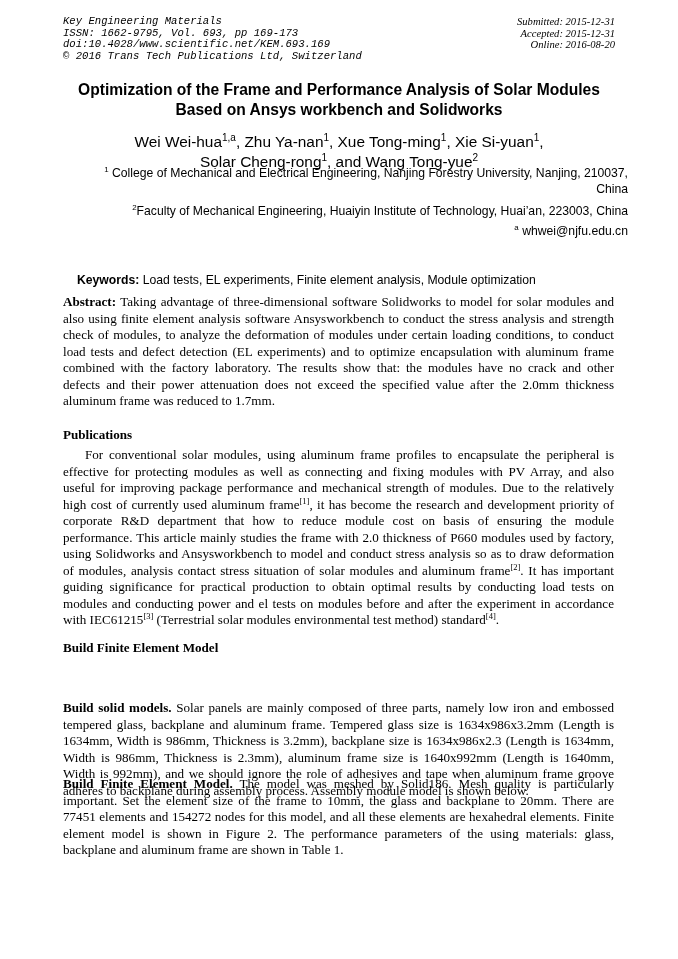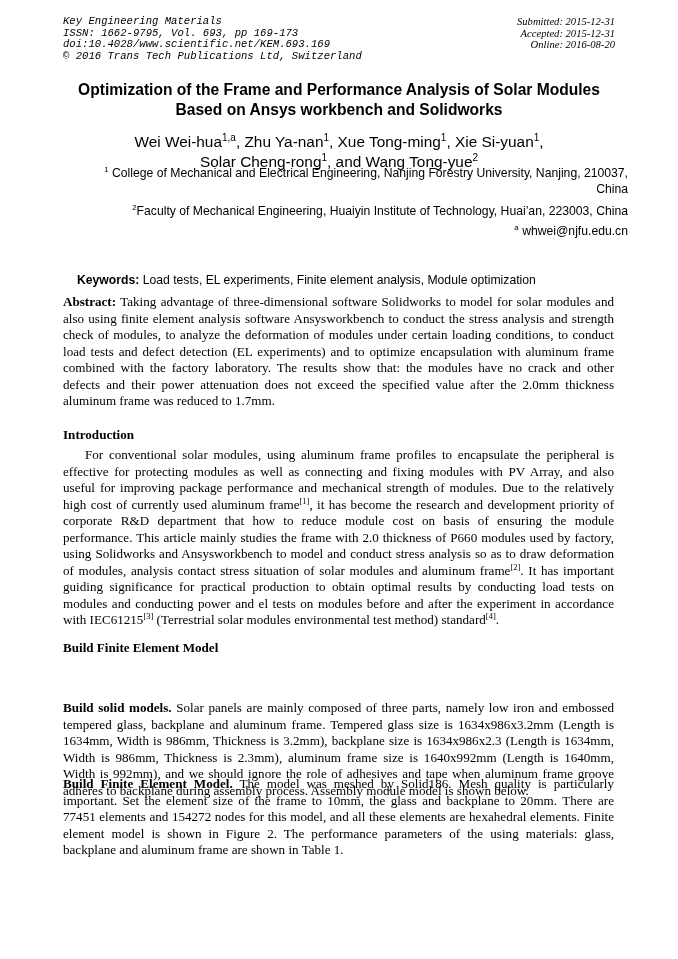--- a/index.html
+++ b/index.html
@@ -58,21 +58,21 @@
 </div>
 
 <div class="kw sans">
   <b>Keywords:</b><span style="white-space:pre-wrap"> Load tests, EL experiments, Finite element analysis, Module optimization</span>
 </div>
 
 <div class="block serif" style="top:294px;">
   <b>Abstract:</b><span> Taking advantage of three-dimensional software Solidworks to model for solar modules and also using finite element analysis software Ansysworkbench to conduct the stress analysis and strength check of modules, to analyze the deformation of modules under certain loading conditions, to conduct load tests and defect detection (EL experiments) and to optimize encapsulation with aluminum frame combined with the factory laboratory. The results show that: the modules have no crack and other defects and their power attenuation does not exceed the specified value after the 2.0mm thickness aluminum frame was reduced to 1.7mm.</span>
 </div>
 
-<div class="h serif" style="top:427px;">Introduction</div>
+<div class="h serif" style="top:427px;">Publications</div>
 <div class="block serif indent" style="top:447px;"><span>For conventional solar modules, using aluminum frame profiles to encapsulate the peripheral is effective for protecting modules as well as connecting and fixing modules with PV Array, and also useful for improving package performance and mechanical strength of modules. Due to the relatively high cost of currently used aluminum frame</span><sup>[1]</sup><span>, it has become the research and development priority of corporate R&amp;D department that how to reduce module cost on basis of ensuring the module performance. This article mainly studies the frame with 2.0 thickness of P660 modules used by factory, using Solidworks and Ansysworkbench to model and conduct stress analysis so as to draw deformation of modules, analysis contact stress situation of solar modules and aluminum frame</span><sup>[2]</sup><span>. It has important guiding significance for practical production to obtain optimal results by conducting load tests on modules and conducting power and el tests on modules before and after the experiment in accordance with IEC61215</span><sup>[3]</sup><span> (Terrestrial solar modules environmental test method) standard</span><sup>[4]</sup><span>.</span></div>
 
 <div class="h serif" style="top:640px;">Build Finite Element Model</div>
 <div class="block serif" style="top:661px;margin-top:39px;">
   <b>Build solid models.</b><span> Solar panels are mainly composed of three parts, namely low iron and embossed tempered glass, backplane and aluminum frame. Tempered glass size is 1634x986x3.2mm (Length is 1634mm, Width is 986mm, Thickness is 3.2mm), backplane size is 1634x986x2.3 (Length is 1634mm, Width is 986mm, Thickness is 2.3mm), aluminum frame size is 1640x992mm (Length is 1640mm, Width is 992mm), and we should ignore the role of adhesives and tape when aluminum frame groove adheres to backplane during assembly process. Assembly module model is shown below.</span>
 </div>
 <div class="block serif" style="top:776px;">
   <b>Build Finite Element Model.</b><span> The model was meshed by Solid186. Mesh quality is particularly important. Set the element size of the frame to 10mm, the glass and backplane to 20mm. There are 77451 elements and 154272 nodes for this model, and all these elements are hexahedral elements. Finite element model is shown in Figure 2. The performance parameters of the using materials: glass, backplane and aluminum frame are shown in Table 1.</span>
 </div>
 

